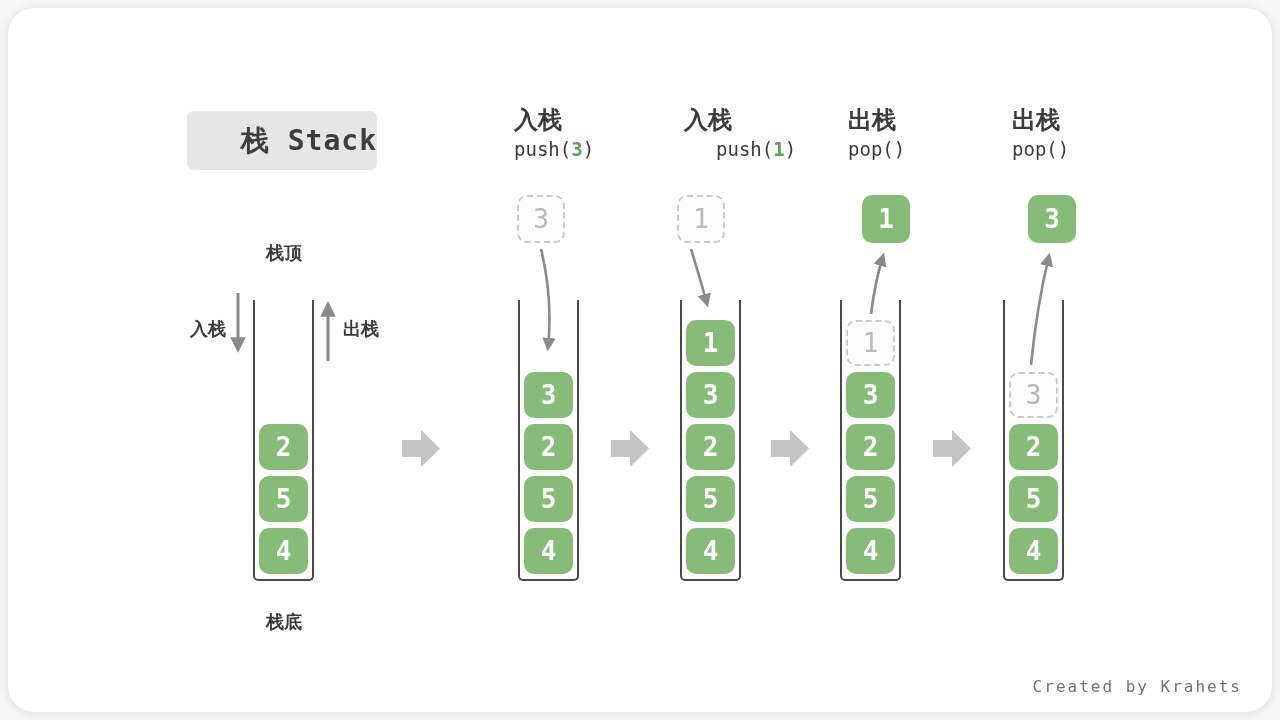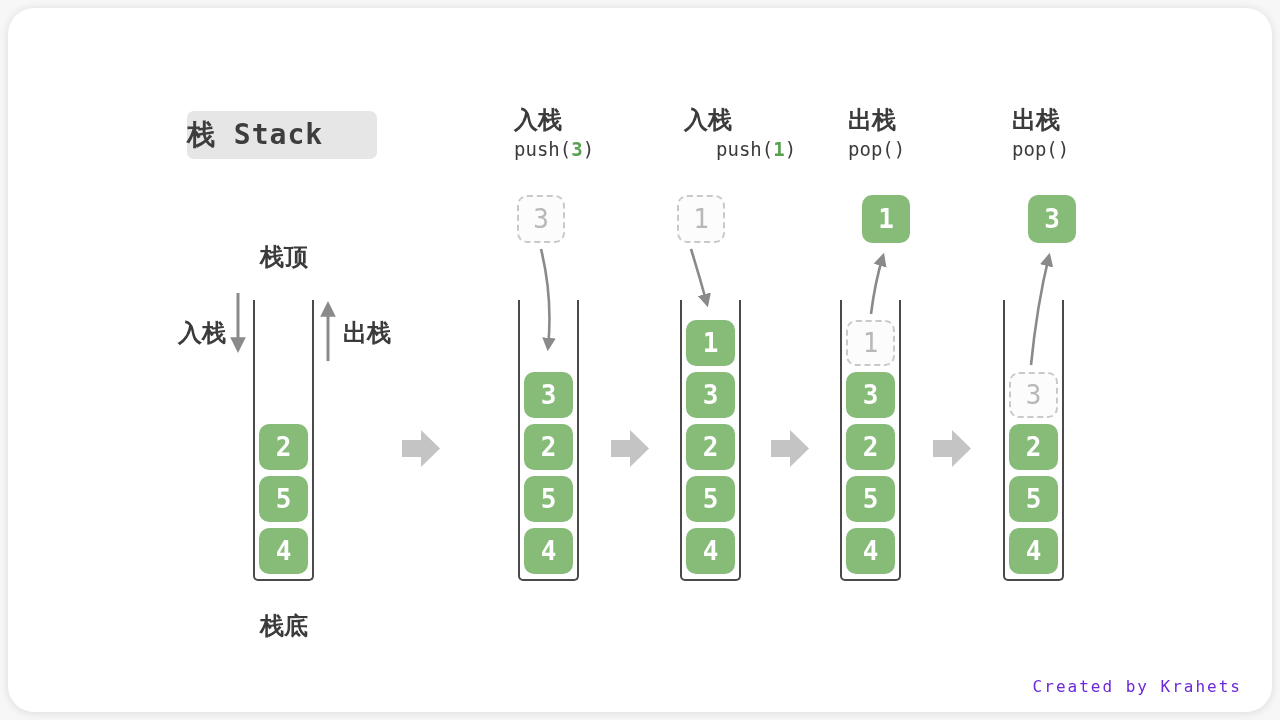--- a/index.html
+++ b/index.html
@@ -7,30 +7,30 @@
   .canvas {
     position: relative; width: 1280px; height: 720px;
     font-family: "DejaVu Sans", "Liberation Sans", sans-serif;
   }
   .card {
     position: absolute; left: 8px; top: 8px; width: 1264px; height: 704px;
     background: #ffffff; border-radius: 26px;
     box-shadow: 0 1px 10px rgba(0,0,0,0.12);
   }
   .title-box {
-    position: absolute; left: 187px; top: 111px; width: 190px; height: 48px;
+    position: absolute; left: 187px; top: 111px; width: 190px; height: 59px;
     background: #e6e6e6; border-radius: 7px;
-    display: flex; align-items: center; justify-content: flex-start;
+    display: flex; align-items: center; justify-content: flex-end;
   }
   .title-box span {
     font-family: "DejaVu Sans Mono", "Liberation Mono", monospace;
     font-size: 28px; font-weight: 700; color: #3d3d3d; letter-spacing: 1px;
   }
   .zh-label {
-    position: absolute; font-size: 24px; font-weight: 700; color: #3b3b3b;
+    position: absolute; font-size: 18px; font-weight: 700; color: #3b3b3b;
   }
   .col-op {
     position: absolute; top: 104px; font-size: 24px; font-weight: 700; color: #3b3b3b;
   }
   .col-code {
     position: absolute; top: 138px;
     font-family: "DejaVu Sans Mono", "Liberation Mono", monospace;
     font-size: 19px; font-weight: 500; color: #3c3c3c; white-space: pre;
   }
   .col-code .arg { color: #56a14f; font-weight: 700; }
@@ -48,21 +48,21 @@
   }
   .cell.float { width: 48px; height: 48px; }
   .cell.dashed {
     background: #fcfcfc; border: 2px dashed #c9c9c9; color: #b8b8b8;
     font-weight: 500;
   }
   .arrow-layer { position: absolute; left: 0; top: 0; pointer-events: none; }
   .watermark {
     position: absolute; right: 38px; bottom: 24px;
     font-family: "DejaVu Sans Mono", "Liberation Mono", monospace;
-    font-size: 16px; color: #6d28d9; letter-spacing: 2px;
+    font-size: 16px; color: #737373; letter-spacing: 2px;
   }
 </style>
 </head>
 <body>
 
 <div class="canvas">
   <div class="card"></div>
 
   <div class="title-box">
     <span>栈 Stack</span>

